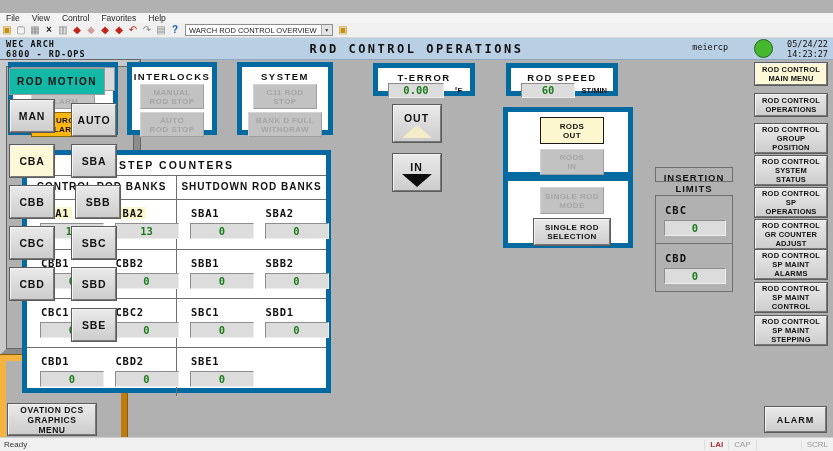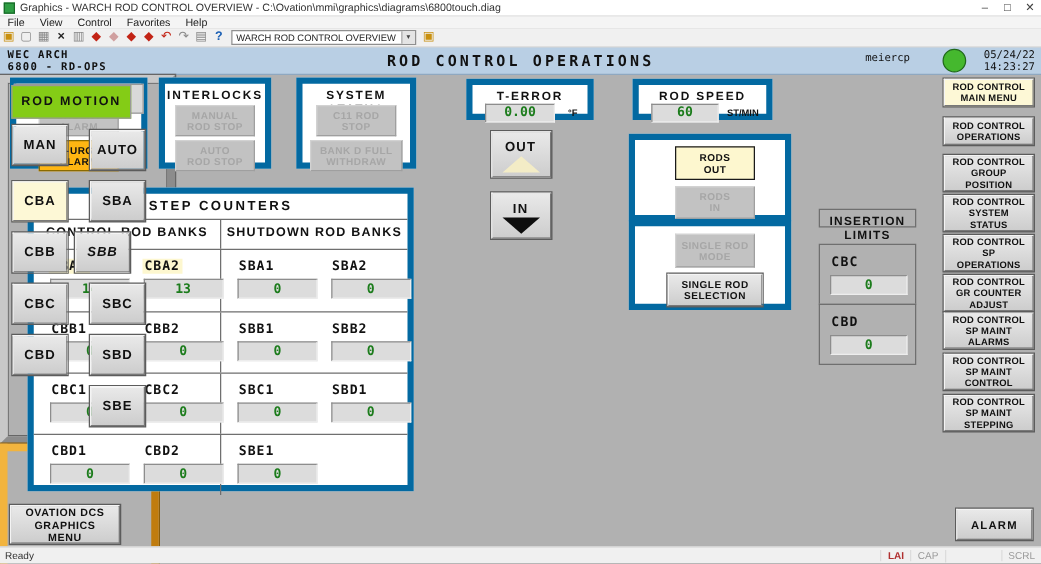--- a/index.html
+++ b/index.html
@@ -81,21 +81,21 @@
   #bank .btitle{position:absolute;left:11px;top:7px;width:104px;height:24px;background:#d9d9d9;
                 border:1px solid #999;display:flex;align-items:center;justify-content:center;
                 font-size:9.5px;font-weight:bold;letter-spacing:1.5px;color:#111;}
   .bankbtn{position:absolute;width:44px;height:32px;font-size:10.5px;font-weight:bold;letter-spacing:.8px;}
   
   #rodsp{left:503px;top:47px;width:130px;height:70px;}
   #singlep{left:503px;top:116px;width:130px;height:72px;}
   
   #motion{left:504px;top:195px;width:127px;height:146px;background:#b1b1b1;
           border:6px solid;border-color:#f2b43e #c07c0e #c07c0e #f2b43e;box-shadow:0 0 0 1px #8a5c08;}
-  #motion .mtitle{position:absolute;left:9px;top:8px;width:96px;height:27px;background:#84cc16;
+  #motion .mtitle{position:absolute;left:9px;top:8px;width:96px;height:27px;background:#14b8a6;
                   border:1px solid #999;display:flex;align-items:center;justify-content:center;
                   font-size:10px;font-weight:bold;letter-spacing:1.5px;color:#111;}
   .motbtn{position:absolute;left:50%;transform:translateX(-50%);width:48px;height:37px;
           flex-direction:column;font-size:10.5px;font-weight:bold;letter-spacing:1px;padding-top:2px;}
   .tri-up{width:0;height:0;border-left:15px solid transparent;border-right:15px solid transparent;
           border-bottom:13px solid #f3ecc6;margin-top:1px;}
   .tri-down{width:0;height:0;border-left:15px solid transparent;border-right:15px solid transparent;
             border-top:13px solid #0d0d0d;margin-top:1px;}
   
   .il-box{position:absolute;left:0;width:78px;border:1px solid #6f6f6f;background:#b1b1b1;}
@@ -118,29 +118,20 @@
   .statusbar .inds{margin-left:auto;display:flex;align-items:center;}
   .statusbar .inds span{padding:0 5px;color:#9a9a9a;border-left:1px solid #dcdcdc;}
   .statusbar .inds .on{color:#b03030;font-weight:bold;}
   .statusbar .gap{width:45px;border-left:1px solid #dcdcdc;height:10px;}
 </style>
 </head>
 <body>
 
 <div id="app">
 
-  <div class="titlebar">
-    <span class="app-ico"></span>
-    <span>Graphics - WARCH ROD CONTROL OVERVIEW - C:\Ovation\mmi\graphics\diagrams\6800touch.diag</span>
-    <span class="win-ctrls">
-      <span>–</span>
-      <span>□</span>
-      <span>✕</span>
-    </span>
-  </div>
 
   <div class="menubar">
     <span>File</span>
     <span>View</span>
     <span>Control</span>
     <span>Favorites</span>
     <span>Help</span>
   </div>
 
   <div class="toolbar">
@@ -311,21 +302,21 @@
 
     <div id="bank">
       <div class="btitle">BANK SELECT</div>
       <div class="bankbtn btn3d" style="left:10px;top:40px;">MAN</div>
       <div class="bankbtn btn3d sel" style="left:10px;top:85px;">CBA</div>
       <div class="bankbtn btn3d" style="left:10px;top:126px;">CBB</div>
       <div class="bankbtn btn3d" style="left:10px;top:167px;">CBC</div>
       <div class="bankbtn btn3d" style="left:10px;top:208px;">CBD</div>
       <div class="bankbtn btn3d" style="left:72px;top:44px;">AUTO</div>
       <div class="bankbtn btn3d" style="left:72px;top:85px;">SBA</div>
-      <div class="bankbtn btn3d" style="left:60px;top:126px;font-style:italic;">SBB</div>
+      <div class="bankbtn btn3d" style="left:76px;top:126px;">SBB</div>
       <div class="bankbtn btn3d" style="left:72px;top:167px;">SBC</div>
       <div class="bankbtn btn3d" style="left:72px;top:208px;">SBD</div>
       <div class="bankbtn btn3d" style="left:72px;top:249px;">SBE</div>
     </div>
 
     <div class="panel" id="rodsp">
       <div class="tile cream-on ml" style="left:32px;top:5px;width:64px;height:27px;">RODS
 OUT</div>
       <div class="tile inactive ml" style="left:32px;top:37px;width:64px;height:26px;">RODS
 IN</div>

